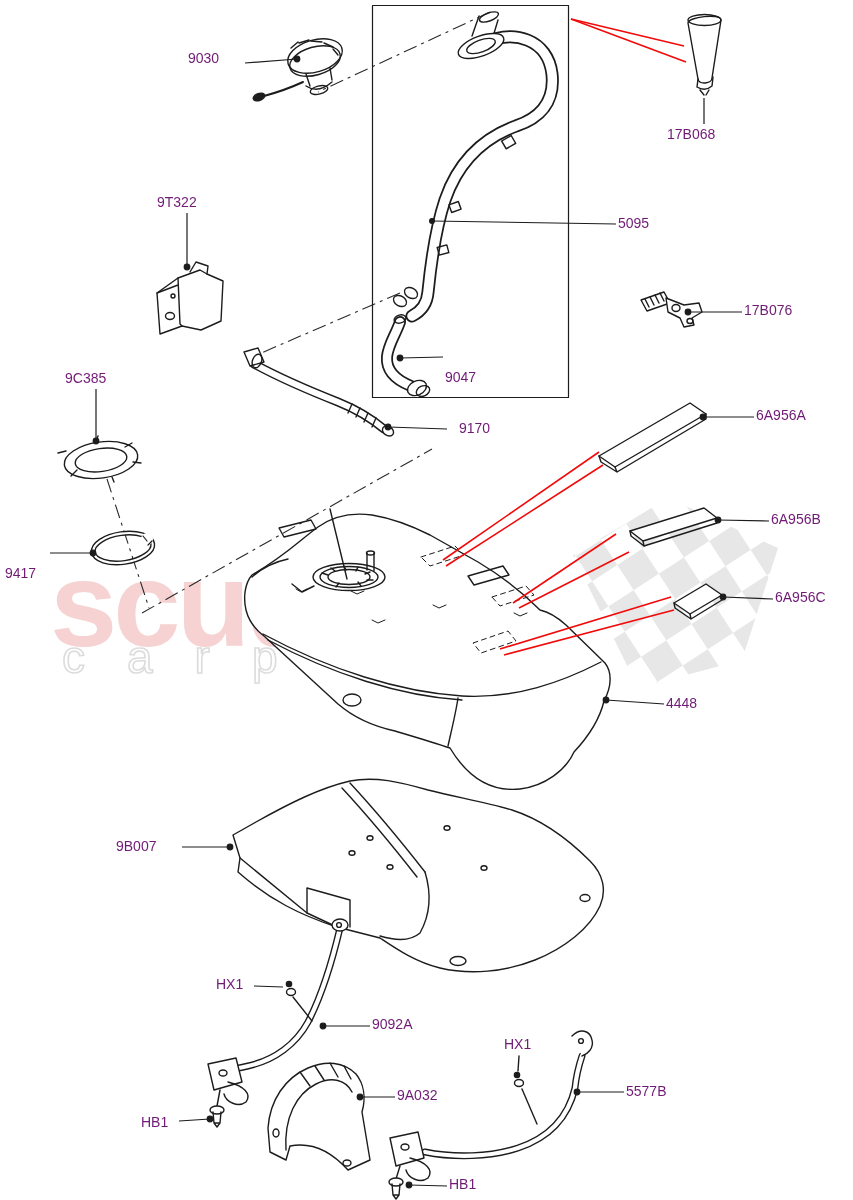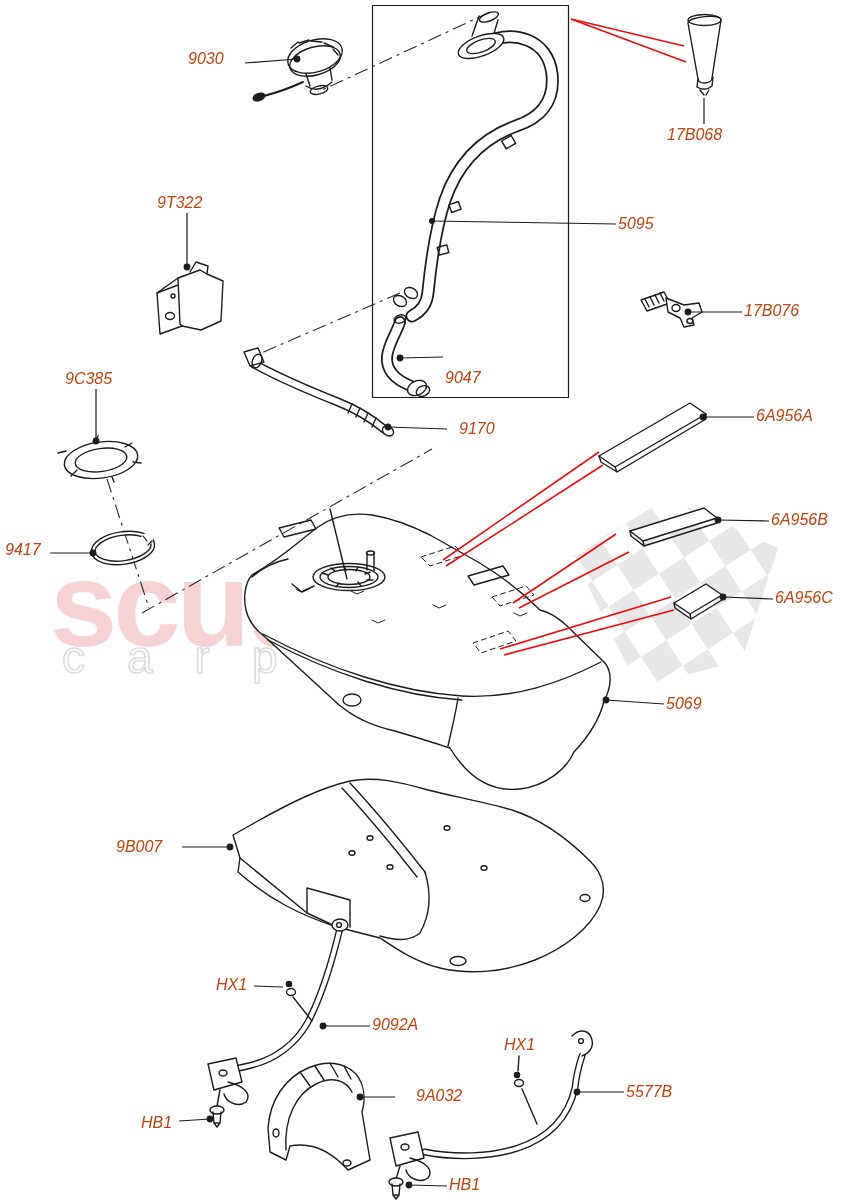--- a/index.html
+++ b/index.html
@@ -5,22 +5,22 @@
   html,body{margin:0;padding:0;background:#ffffff;}
   #stage{position:relative;width:853px;height:1200px;background:#ffffff;overflow:hidden;
          font-family:"Liberation Sans",sans-serif;}
   .wm-brand{position:absolute;left:50px;top:534px;z-index:0;
             font-family:"Liberation Sans",sans-serif;font-weight:700;font-size:121px;
             letter-spacing:-4px;color:#f6d2d2;user-select:none;}
   .wm-sub{position:absolute;left:62px;top:630px;z-index:0;
           font-family:"Liberation Sans",sans-serif;font-weight:400;font-size:46px;
           letter-spacing:42px;color:#ffffff;-webkit-text-stroke:1.6px #dcdcdc;user-select:none;}
   svg#art{position:absolute;left:0;top:0;z-index:1;}
-  .part-label{position:absolute;z-index:2;font-size:16px;line-height:1;
-              color:#c2410c;white-space:nowrap;font-style:italic;}
+  .part-label{position:absolute;z-index:2;font-size:14px;line-height:1;
+              color:#701a75;white-space:nowrap;}
 </style>
 </head>
 <body>
 
 <div id="stage">
 
   <div class="wm-brand">scuderia</div>
   <div class="wm-sub">carparts</div>
 
   <svg id="art" width="853" height="1200" viewBox="0 0 853 1200">
@@ -282,27 +282,27 @@
   </svg>
 
   <div class="part-label" style="left:188px;top:51px">9030</div>
   <div class="part-label" style="left:618px;top:216px">5095</div>
   <div class="part-label" style="left:667px;top:127px">17B068</div>
   <div class="part-label" style="left:157px;top:195px">9T322</div>
   <div class="part-label" style="left:744px;top:303px">17B076</div>
   <div class="part-label" style="left:445px;top:370px">9047</div>
   <div class="part-label" style="left:459px;top:421px">9170</div>
   <div class="part-label" style="left:65px;top:371px">9C385</div>
-  <div class="part-label" style="left:5px;top:542px">9417</div>
+  <div class="part-label" style="left:5px;top:566px">9417</div>
   <div class="part-label" style="left:756px;top:408px">6A956A</div>
   <div class="part-label" style="left:771px;top:512px">6A956B</div>
   <div class="part-label" style="left:775px;top:590px">6A956C</div>
-  <div class="part-label" style="left:666px;top:696px">5069</div>
+  <div class="part-label" style="left:666px;top:696px">4448</div>
   <div class="part-label" style="left:116px;top:839px">9B007</div>
   <div class="part-label" style="left:216px;top:977px">HX1</div>
   <div class="part-label" style="left:372px;top:1017px">9092A</div>
   <div class="part-label" style="left:504px;top:1037px">HX1</div>
-  <div class="part-label" style="left:416px;top:1088px">9A032</div>
+  <div class="part-label" style="left:397px;top:1088px">9A032</div>
   <div class="part-label" style="left:141px;top:1115px">HB1</div>
   <div class="part-label" style="left:449px;top:1177px">HB1</div>
   <div class="part-label" style="left:626px;top:1084px">5577B</div>
 
 </div>
 
 </body></html>

